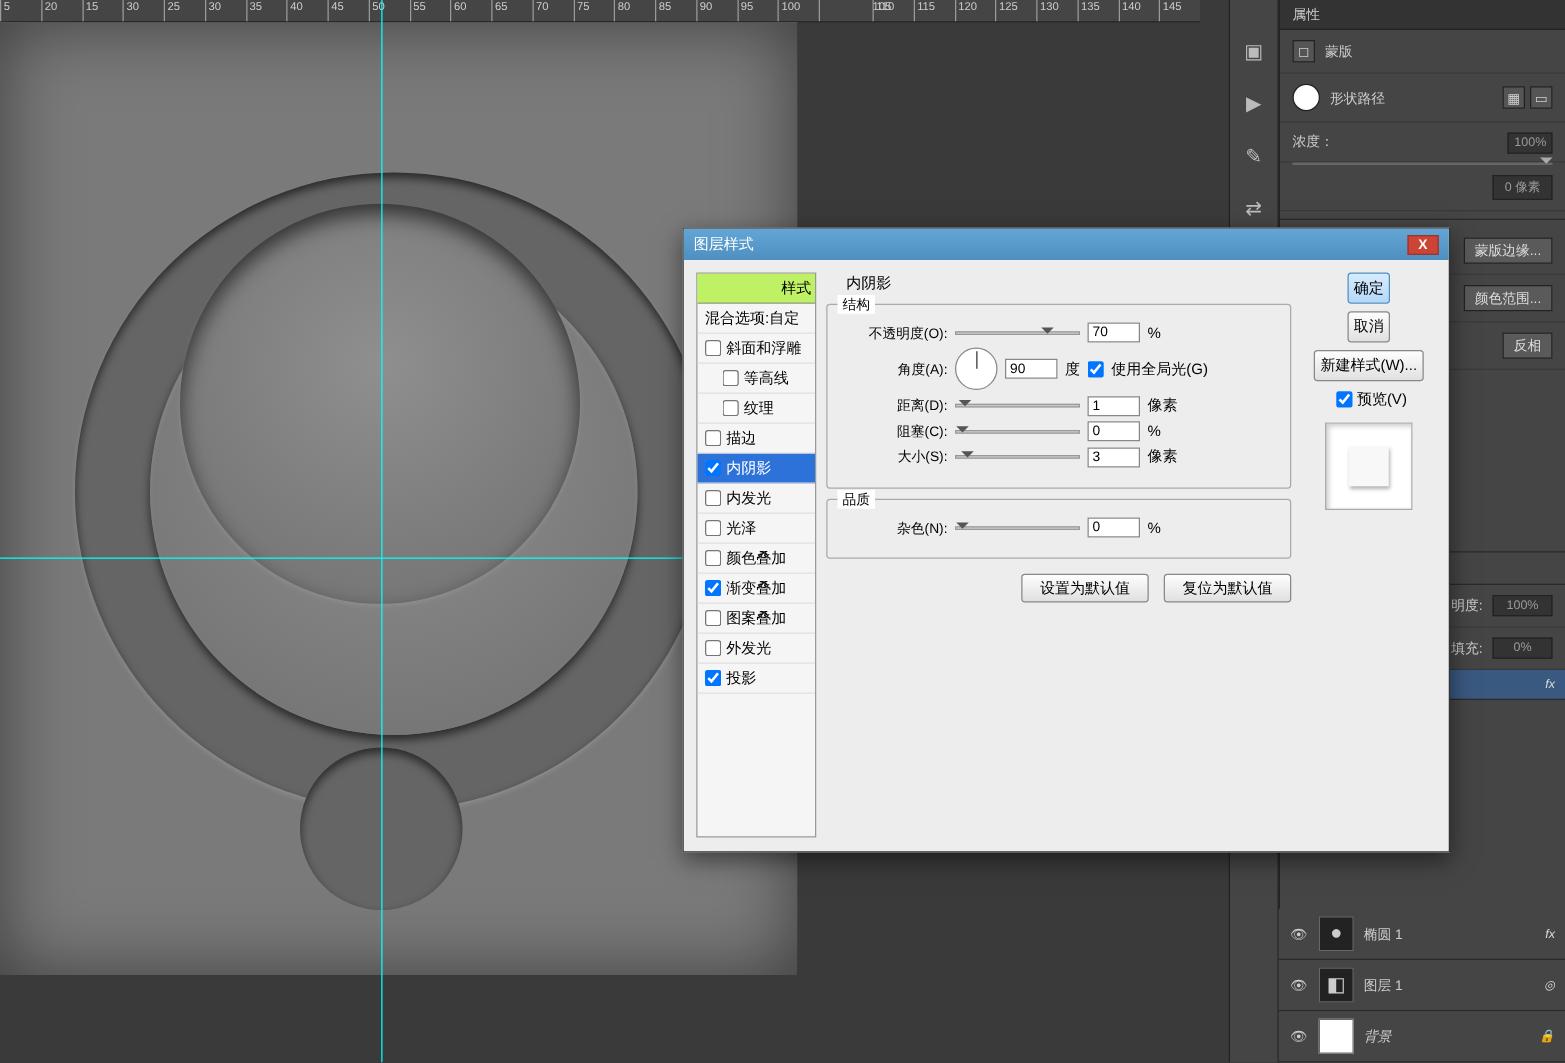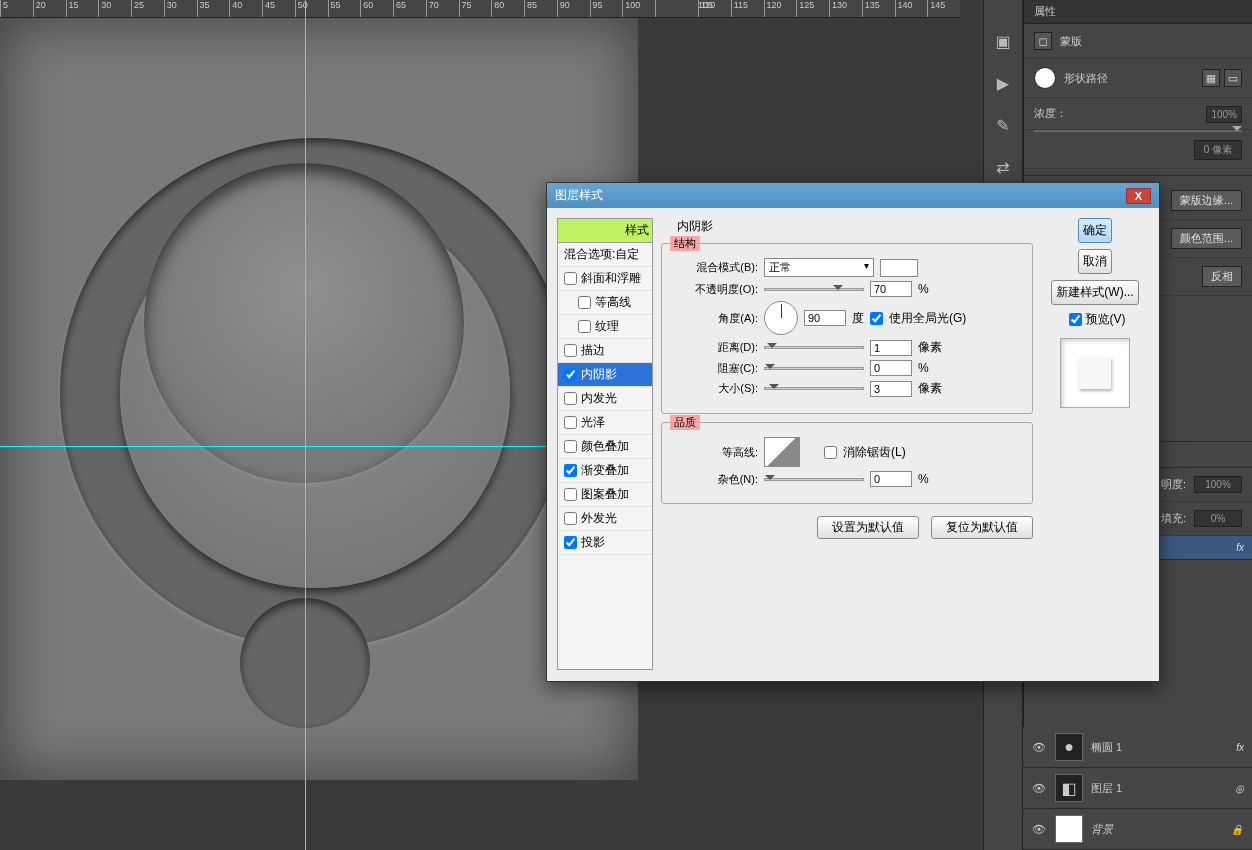--- a/index.html
+++ b/index.html
@@ -48,21 +48,21 @@
 .dialog-close { margin-left: auto; background: #c43; color: #fff; padding: 1px 8px; border: 1px solid #933; font-weight: bold; font-size: 11px; }
 .dialog-body { display: flex; height: calc(100% - 26px); padding: 10px; gap: 8px; font-size: 12px; }
 .style-list { width: 96px; border: 1px solid #999; background: #f5f5f5; }
 .style-list .hdr { text-align: right; border-bottom: 1px solid #999; padding: 3px; background: #bef264; }
 .style-item { padding: 3px 6px; border-bottom: 1px solid #e0e0e0; display: flex; align-items: center; gap: 4px; }
 .style-item.sel { background: #2d72d9; color: #fff; }
 .style-item input { margin: 0; }
 .style-item.indent { padding-left: 20px; }
 .center-col { flex: 1; display: flex; flex-direction: column; gap: 8px; }
 .fieldset { border: 1px solid #aaa; border-radius: 3px; padding: 10px 10px 12px; position: relative; }
-.fieldset .legend { position: absolute; top: -8px; left: 8px; background: #fca5a5; padding: 0 4px; font-size: 11px; }
+.fieldset .legend { position: absolute; top: -8px; left: 8px; background: #ffffff; padding: 0 4px; font-size: 11px; }
 .form-row { display: flex; align-items: center; gap: 6px; margin: 4px 0; }
 .form-row label { width: 86px; text-align: right; font-size: 11px; }
 .select { border: 1px solid #888; background: #fff; padding: 1px 16px 1px 4px; font-size: 11px; min-width: 110px; position: relative; }
 .select::after { content: '▾'; position: absolute; right: 4px; top: 1px; font-size: 10px; }
 .color-chip { width: 38px; height: 18px; background: #fff; border: 1px solid #888; }
 .hslider { height: 3px; background: #ccc; border: 1px solid #999; width: 100px; position: relative; }
 .hslider .knob { position: absolute; top: -4px; width: 0; height: 0; border: 5px solid transparent; border-top: 5px solid #555; }
 .numbox { width: 42px; border: 1px solid #888; padding: 1px 3px; font-size: 11px; text-align: left; }
 .angle-dial { width: 34px; height: 34px; border: 1px solid #888; border-radius: 50%; background: #fff; position: relative; }
 .angle-dial::after { content: ''; position: absolute; left: 50%; top: 50%; width: 1px; height: 14px; background: #333; transform-origin: top; transform: translateY(-14px); }
@@ -268,25 +268,20 @@
           <span>投影</span>
         </div>
     </div>
 
     <div class="center-col">
       <div style="padding-left:16px;">内阴影</div>
       <div class="fieldset">
         <div class="legend">结构</div>
 
         <div class="form-row">
-          <label>混合模式(B):</label>
-          <div class="select">正常</div>
-          <div class="color-chip"></div>
-        </div>
-        <div class="form-row">
           <label>不透明度(O):</label>
           <div class="hslider">
               <div class="knob" style="left:68px;"></div>
             </div>
           <input class="numbox" value="70" style="">
           <span>%</span>
         </div>
         <div class="form-row">
           <label>角度(A):</label>
           <div class="angle-dial"></div>
@@ -316,27 +311,20 @@
           <div class="hslider">
               <div class="knob" style="left:4px;"></div>
             </div>
           <input class="numbox" value="3" style="">
           <span>像素</span>
         </div>
       </div>
 
       <div class="fieldset">
         <div class="legend">品质</div>
-        <div class="form-row">
-          <label>等高线:</label>
-          <div class="contour-box"></div>
-          <span style="width:12px;"></span>
-          <input type="checkbox" style="">
-          <span>消除锯齿(L)</span>
-        </div>
         <div class="form-row">
           <label>杂色(N):</label>
           <div class="hslider">
               <div class="knob" style="left:0;"></div>
             </div>
           <input class="numbox" value="0" style="">
           <span>%</span>
         </div>
       </div>
 

